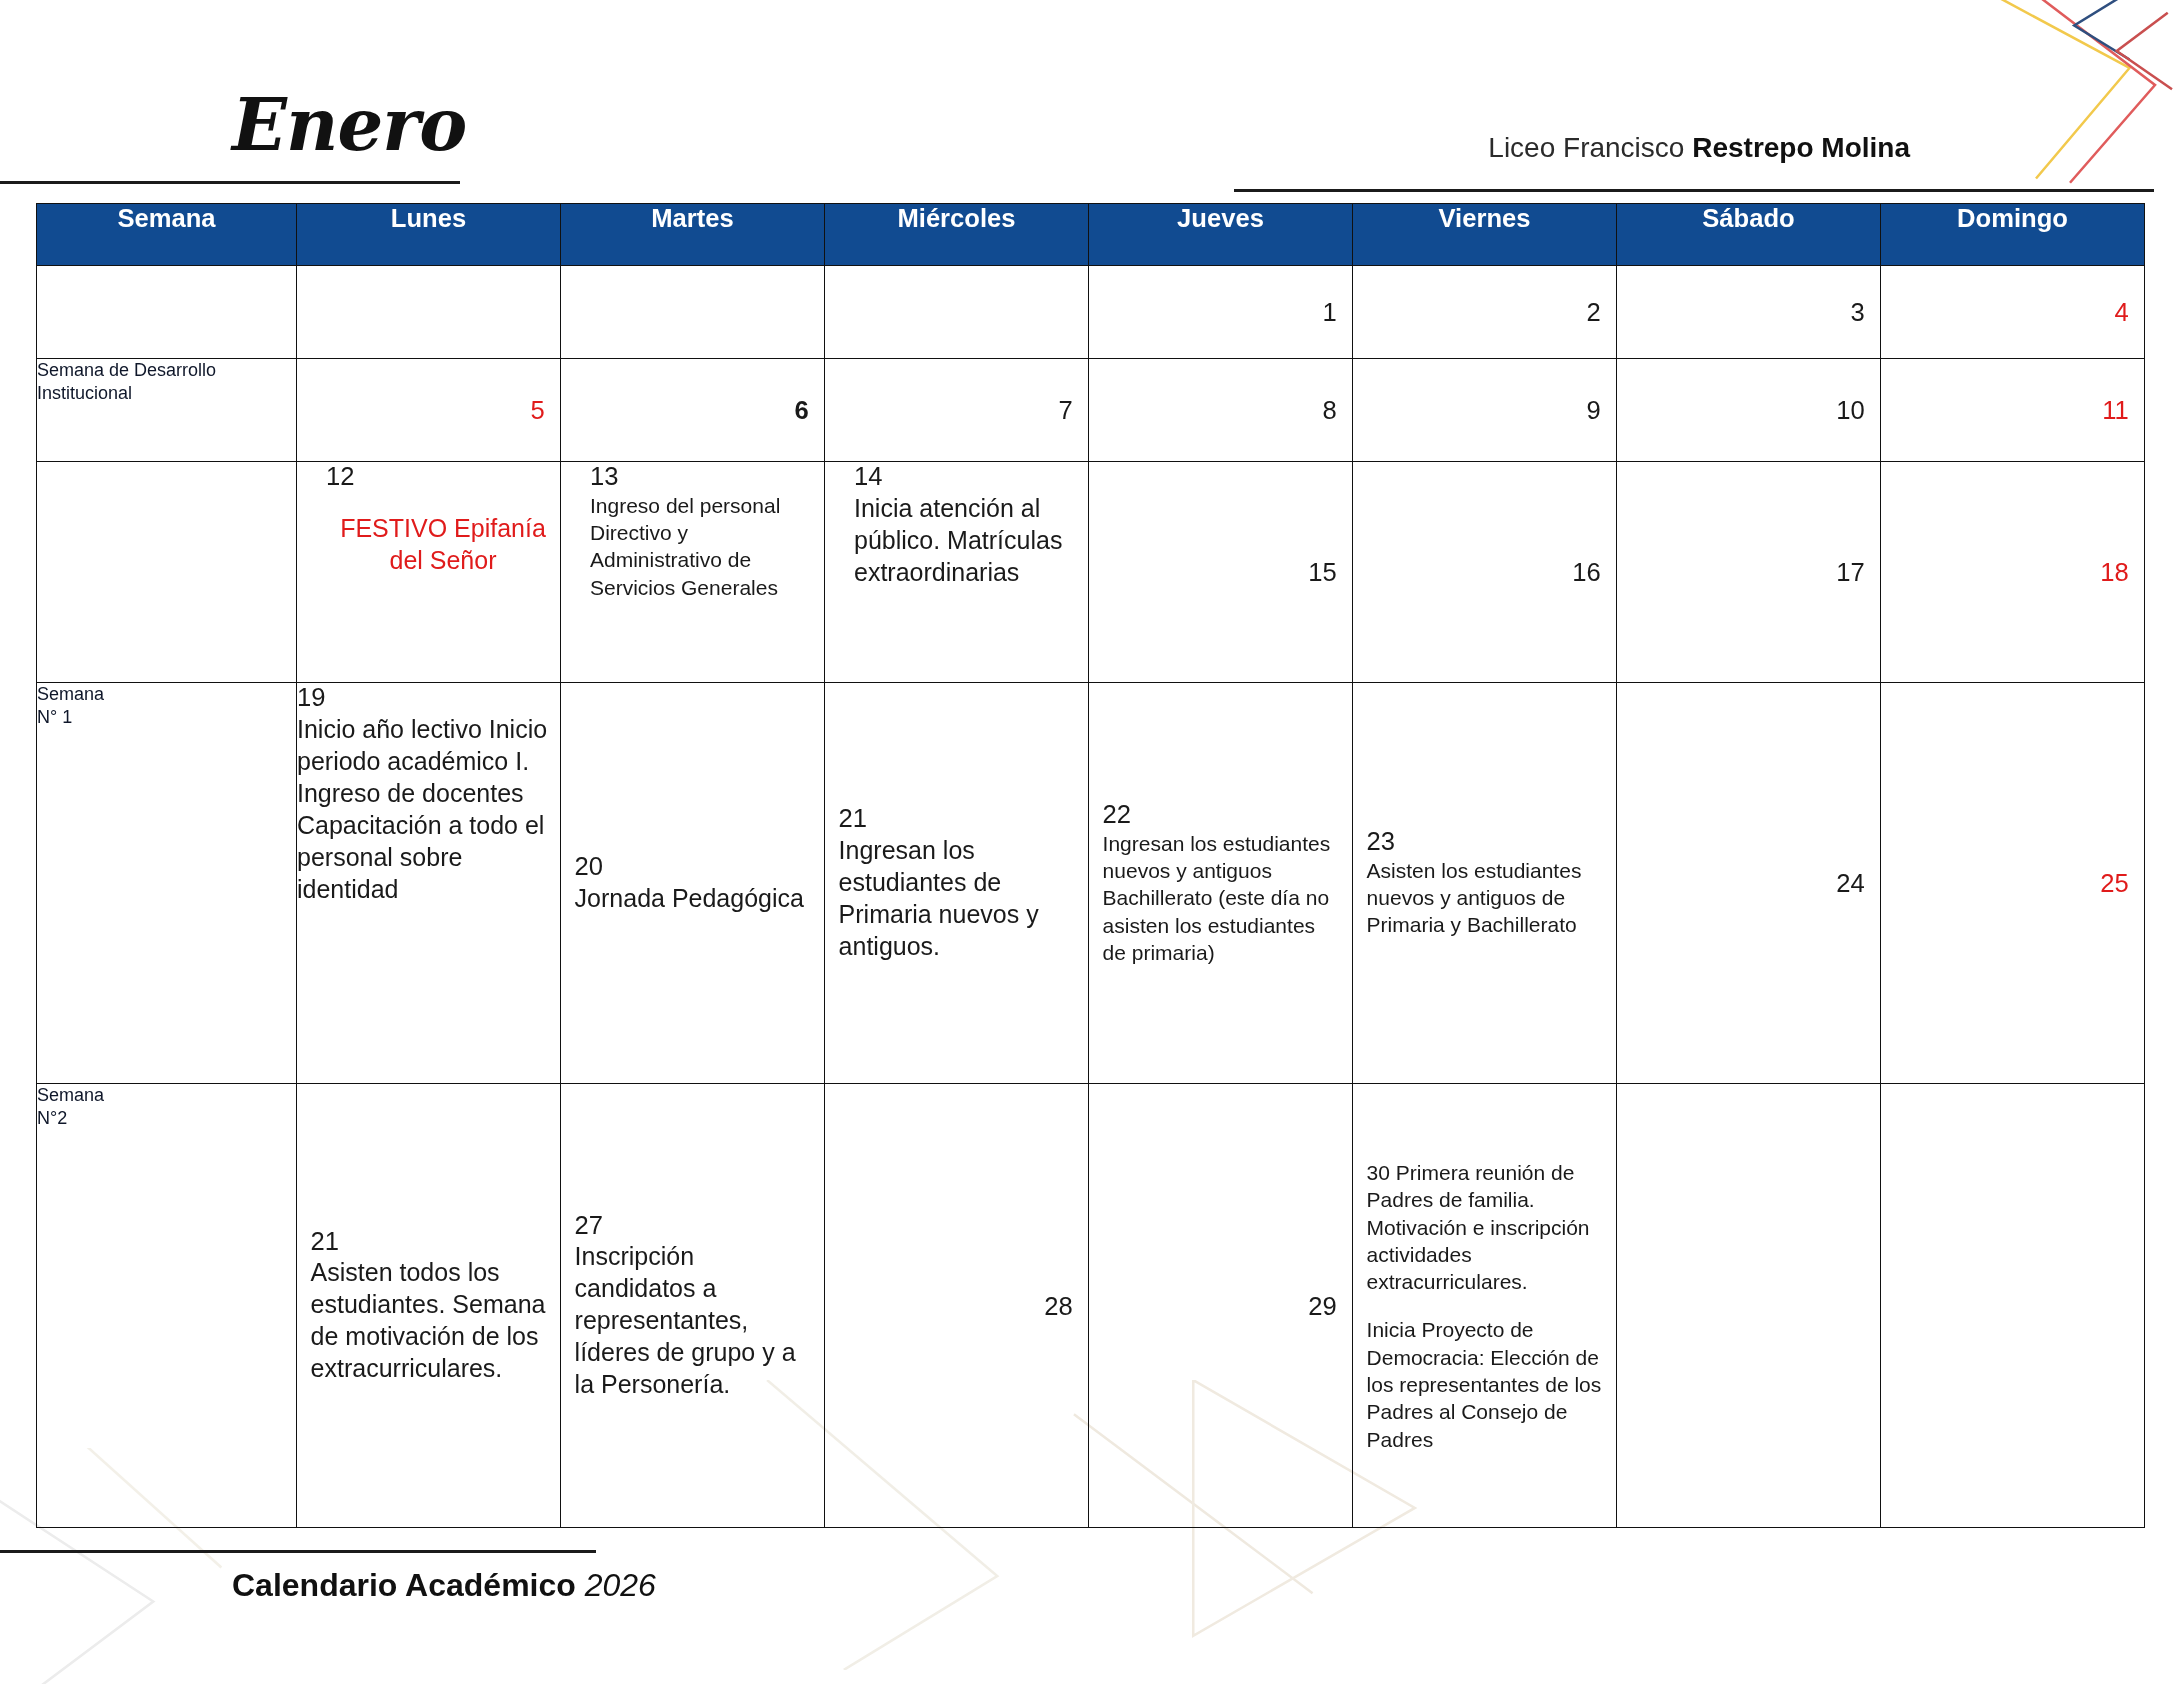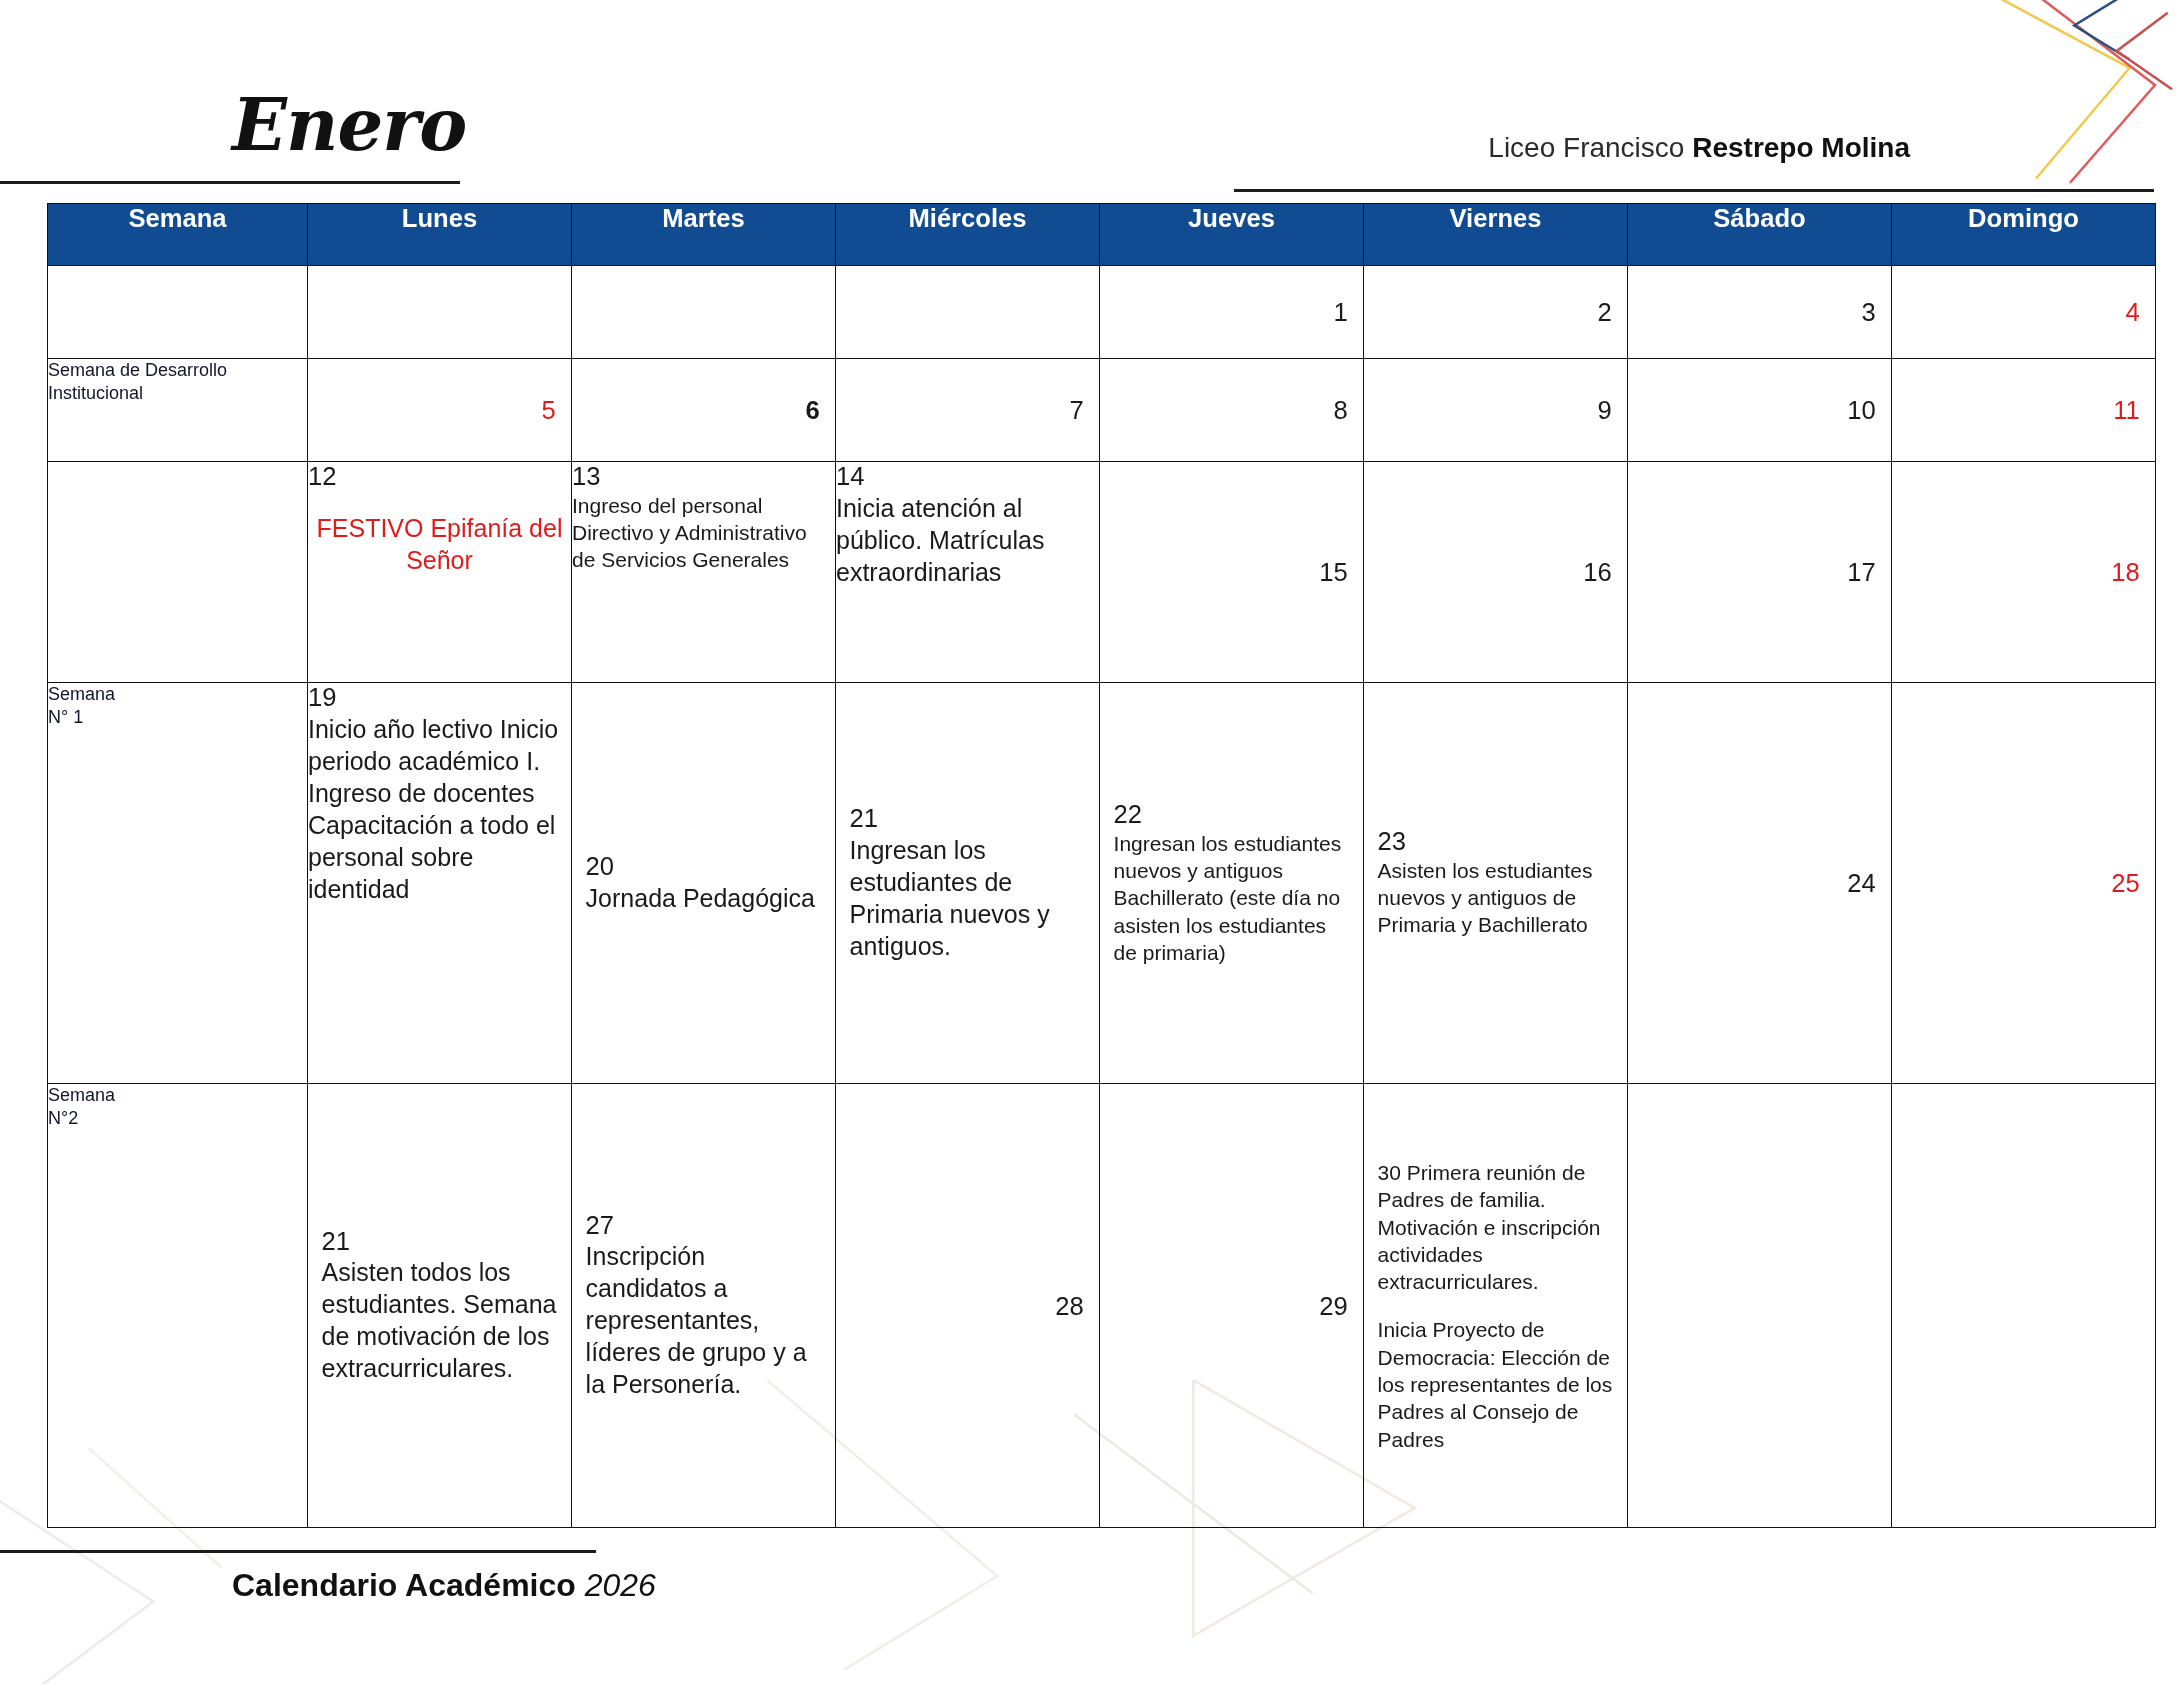--- a/index.html
+++ b/index.html
@@ -64,21 +64,21 @@
     right: 0;
     top: 189px;
     width: 920px;
     height: 2.6px;
     background: #1b1b1b;
   }
 
   
   table.cal {
     position: absolute;
-    left: 47px;
+    left: 36px;
     top: 203px;
     width: 2109px;
     border-collapse: collapse;
     table-layout: fixed;
   }
   table.cal th, table.cal td {
     border: 1.7px solid #111111;
     vertical-align: top;
     padding: 0;
   }
@@ -142,21 +142,21 @@
     left: 13.6px;
     right: 13.6px;
     top: 50%;
     transform: translateY(-50%);
   }
   .gap { height: 19px; }
 
   
   tr.r1 td { height: 92px; }
   tr.r2 td { height: 102px; }
-  tr.r3 td { height: 220px; }
+  tr.r3 td { height: 220px; padding-left: 29px; }
   tr.r4 td { height: 400px; }
   tr.r5 td { height: 443px; }
 
   
   .footer-rule {
     position: absolute;
     left: 0;
     bottom: 132px;
     width: 596px;
     height: 2.6px;

